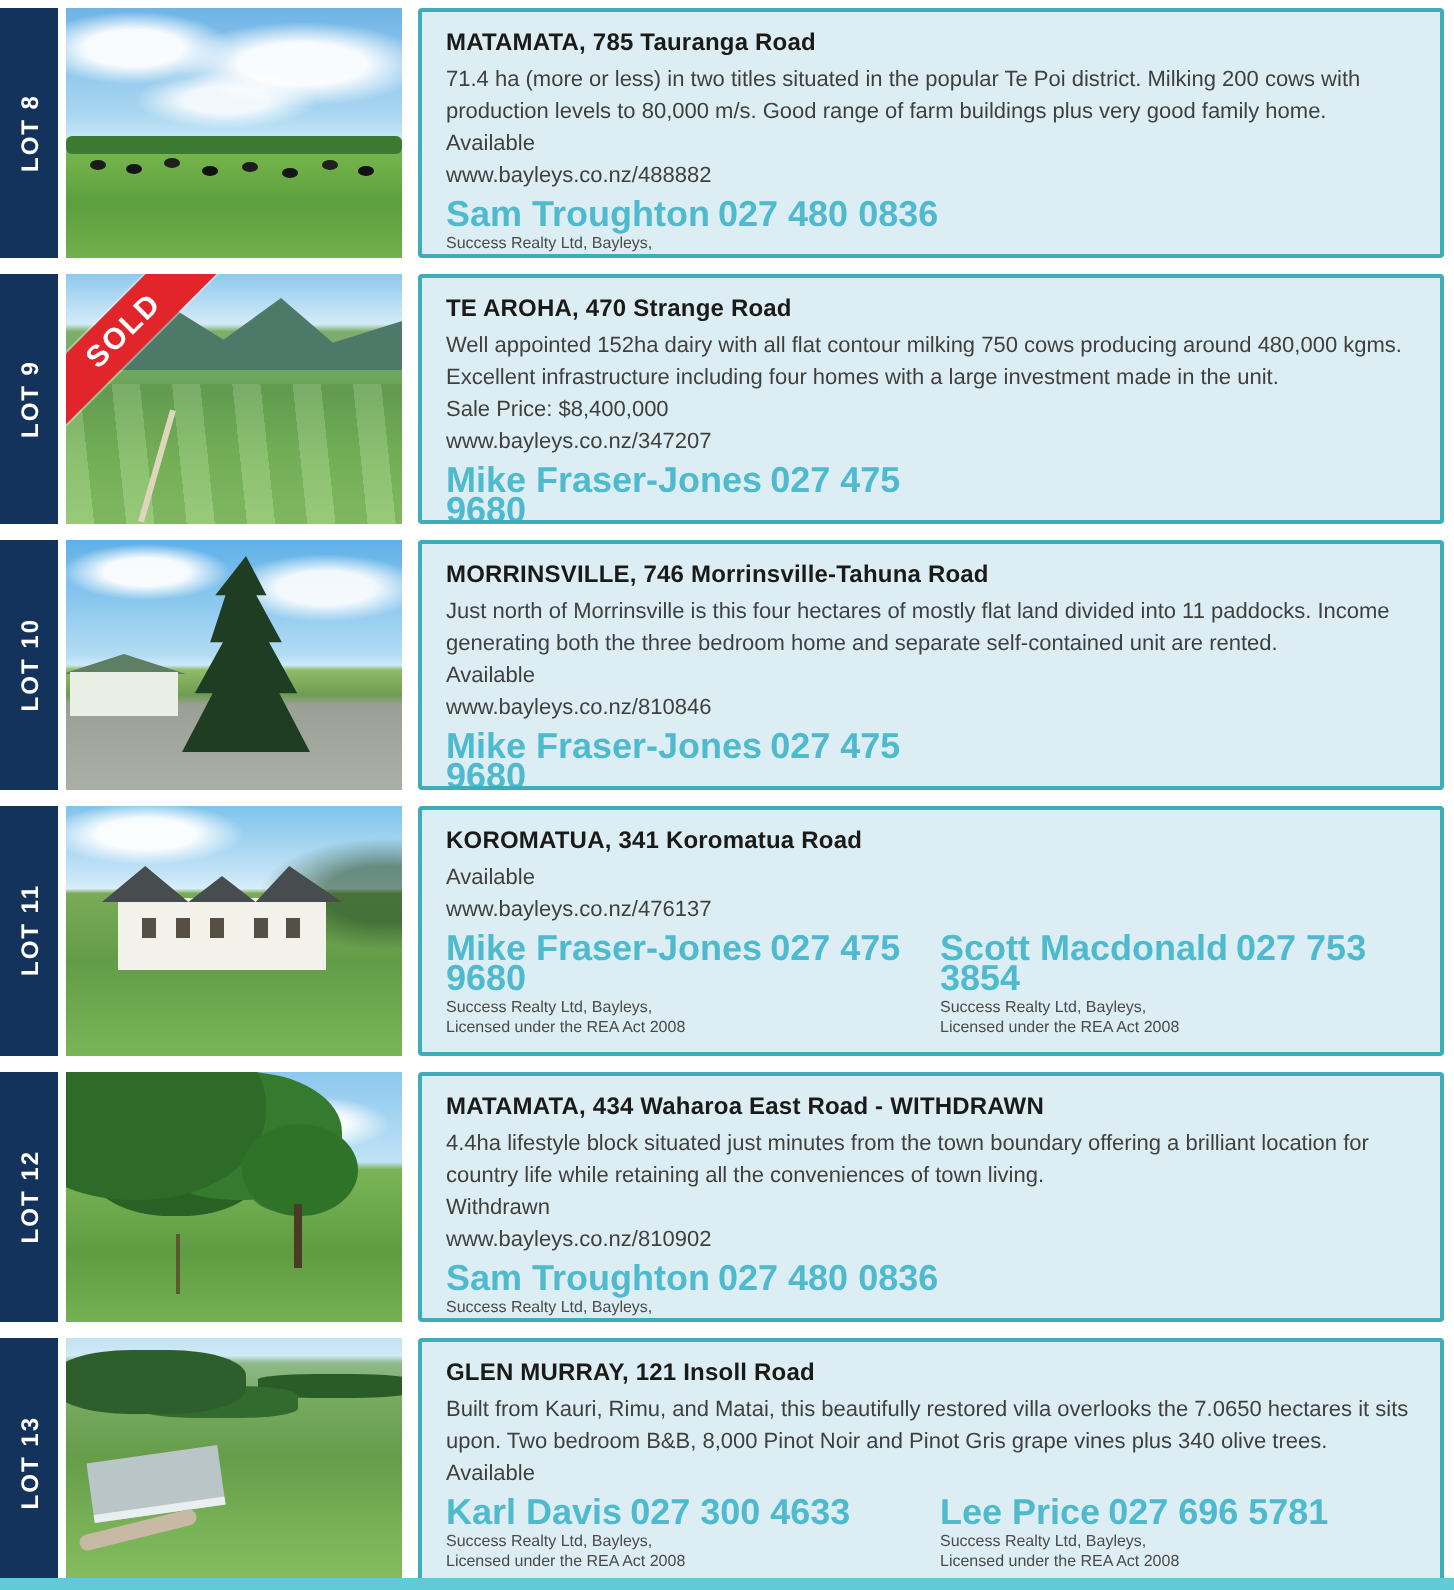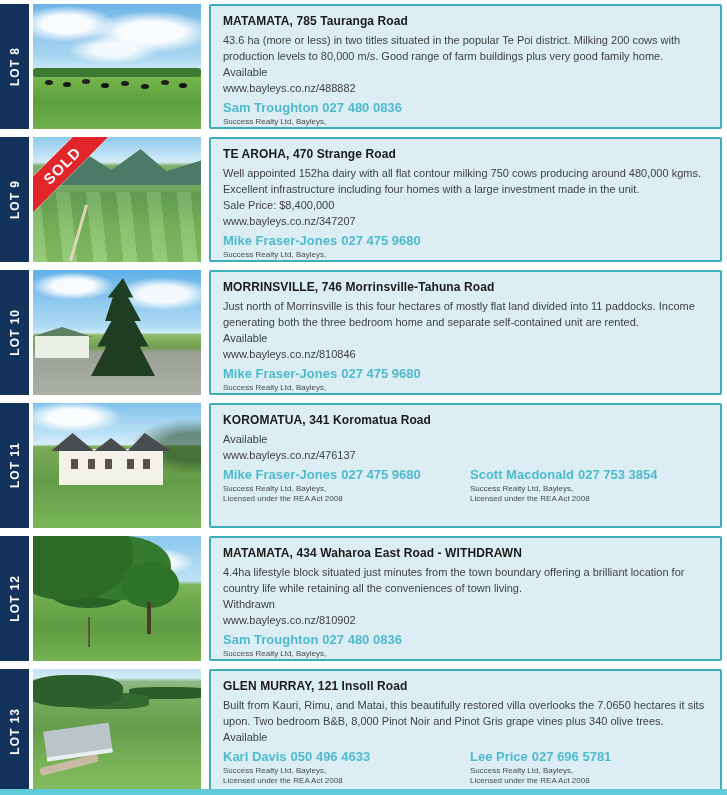--- a/index.html
+++ b/index.html
@@ -118,42 +118,42 @@
     border:2px solid #3eacb9;
     border-radius:2px;
     padding:8px 12px 5px 12px;
     overflow:hidden;
   }
   .title { font-size:12px; font-weight:bold; color:#1a1a18; margin-bottom:4px; letter-spacing:.1px; }
   .desc, .status, .url { font-size:11px; color:#3f3f3e; line-height:16px; }
   .agents { display:flex; margin-top:4px; }
   .agent { flex:0 0 247px; }
   .agent + .agent { flex:1; }
-  .agent-line { font-size:13px; font-weight:bold; color:#4fbacd; line-height:15px; }
+  .agent-line { font-size:18px; font-weight:bold; color:#4fbacd; line-height:15px; }
   .agent-line .phone { margin-left:4px; }
   .disclaimer { font-size:8px; color:#4a4a49; line-height:9.5px; margin-top:2px; }
 
   .bottom-strip { position:absolute; left:0; right:0; bottom:0; height:6px; background:#5fcbd8; }
 </style>
 </head>
 <body>
 
 <div class="page">
 
   <div class="row">
     <div class="lotbar">
         <span>LOT 8</span>
       </div>
     <div class="photo lot8" title="cows grazing on green pasture under a cloudy sky">
       <div class="ph ph-a"></div>
       <div class="ph ph-b"></div>
     </div>
     <div class="panel">
       <div class="title">MATAMATA, 785 Tauranga Road</div>
-      <div class="desc">43.6 ha (more or less) in two titles situated in the popular Te Poi district. Milking 200 cows with production levels to 80,000 m/s. Good range of farm buildings plus very good family home.</div>
+      <div class="desc">71.4 ha (more or less) in two titles situated in the popular Te Poi district. Milking 200 cows with production levels to 80,000 m/s. Good range of farm buildings plus very good family home.</div>
       <div class="status">Available</div>
       <div class="url">www.bayleys.co.nz/488882</div>
       <div class="agents">
         <div class="agent">
           <div class="agent-line"><span>Sam Troughton</span><span class="phone">027 480 0836</span></div>
           <div class="disclaimer"><span>Success Realty Ltd, Bayleys,</span><br><span>Licensed under the REA Act 2008</span></div>
         </div>
       </div>
     </div>
   </div>
@@ -262,21 +262,21 @@
       <div class="ph ph-a"></div>
       <div class="ph ph-b"></div>
       <div class="ph ph-c"></div>
     </div>
     <div class="panel">
       <div class="title">GLEN MURRAY, 121 Insoll Road</div>
       <div class="desc">Built from Kauri, Rimu, and Matai, this beautifully restored villa overlooks the 7.0650 hectares it sits upon. Two bedroom B&amp;B, 8,000 Pinot Noir and Pinot Gris grape vines plus 340 olive trees.</div>
       <div class="status">Available</div>
       <div class="agents">
         <div class="agent">
-          <div class="agent-line"><span>Karl Davis</span><span class="phone">050 496 4633</span></div>
+          <div class="agent-line"><span>Karl Davis</span><span class="phone">027 300 4633</span></div>
           <div class="disclaimer"><span>Success Realty Ltd, Bayleys,</span><br><span>Licensed under the REA Act 2008</span></div>
         </div>
         <div class="agent">
           <div class="agent-line"><span>Lee Price</span><span class="phone">027 696 5781</span></div>
           <div class="disclaimer"><span>Success Realty Ltd, Bayleys,</span><br><span>Licensed under the REA Act 2008</span></div>
         </div>
       </div>
     </div>
   </div>
 

